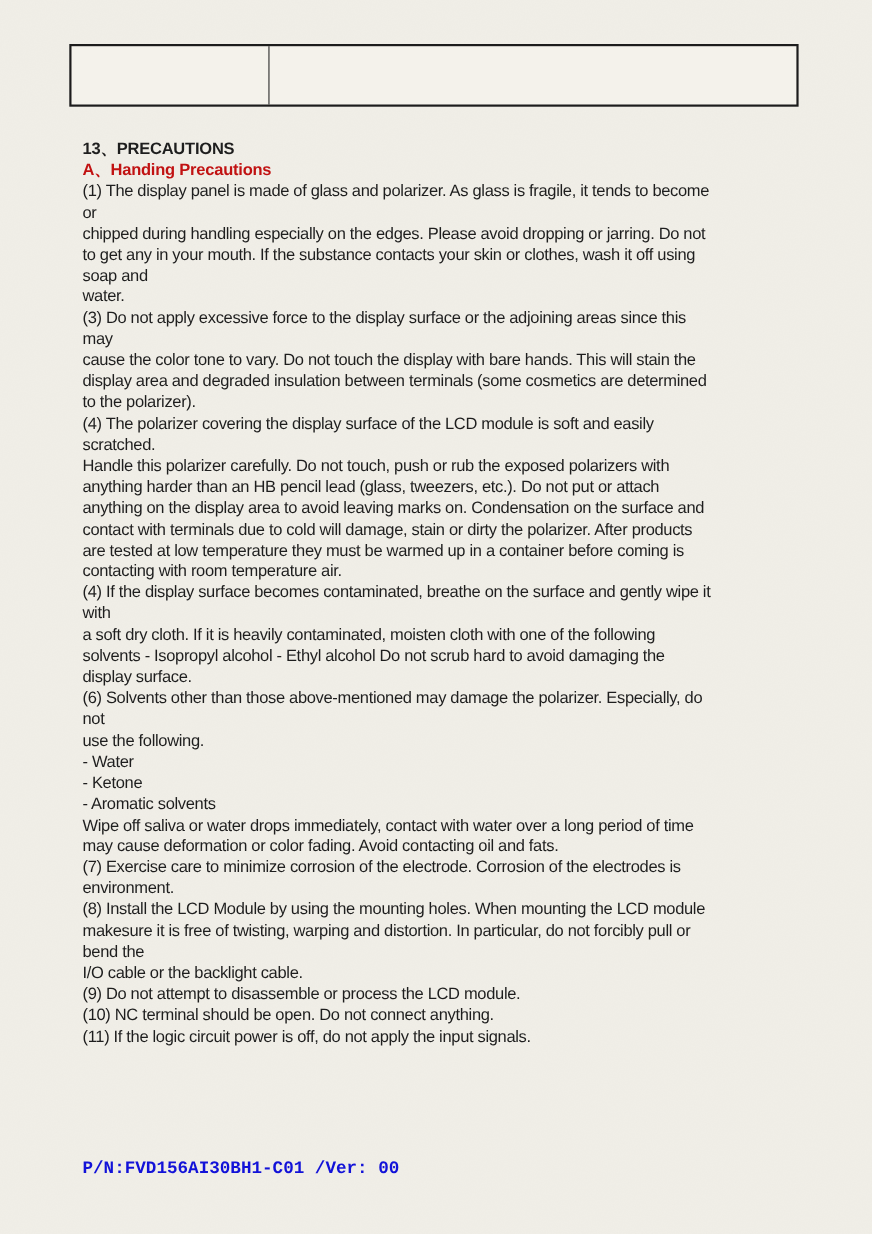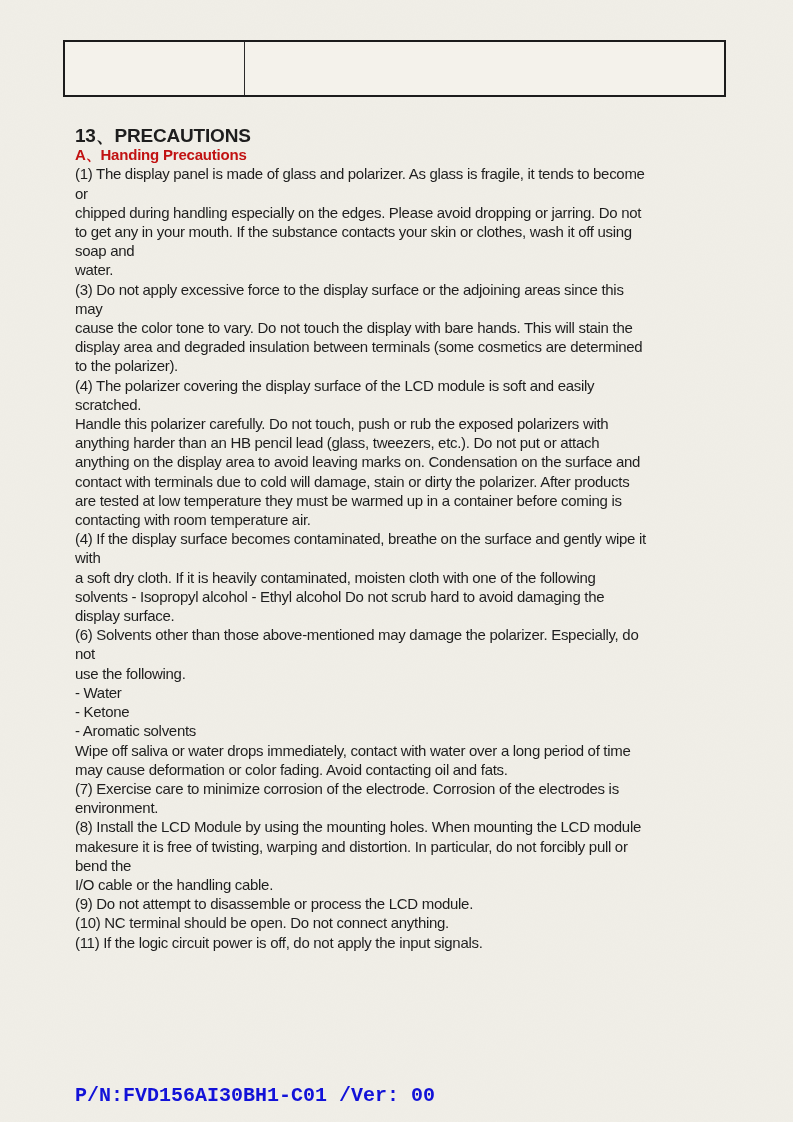--- a/index.html
+++ b/index.html
@@ -42,21 +42,21 @@
   .header-cell-right {
     flex: 1;
   }
   .content {
     position: absolute;
     left: 75px;
     top: 126px;
     width: 650px;
   }
   .section-title {
-    font-size: 19px;
+    font-size: 15px;
     line-height: 19.2px;
     font-weight: bold;
     letter-spacing: -0.2px;
     color: var(--ink, #1e1e1e);
     white-space: nowrap;
   }
   .subsection-title {
     font-size: 15px;
     line-height: 19.2px;
     font-weight: bold;
@@ -67,24 +67,24 @@
   .body-lines .line {
     font-size: 15px;
     line-height: 19.2px;
     letter-spacing: -0.3px;
     white-space: nowrap;
     color: var(--ink, #1e1e1e);
   }
   .footer-pn {
     position: absolute;
     left: 75px;
-    top: 1084px;
+    top: 1053px;
     font-family: "Liberation Mono", monospace;
     font-weight: bold;
-    font-size: 20px;
+    font-size: 16px;
     letter-spacing: 0px;
     color: var(--accent-blue, #1212d8);
     white-space: nowrap;
   }
 </style>
 </head>
 <body>
 
 <div class="page">
 
@@ -135,21 +135,21 @@
         <div class="line">- Water</div>
         <div class="line">- Ketone</div>
         <div class="line">- Aromatic solvents</div>
         <div class="line">Wipe off saliva or water drops immediately, contact with water over a long period of time</div>
         <div class="line">may cause deformation or color fading. Avoid contacting oil and fats.</div>
         <div class="line">(7) Exercise care to minimize corrosion of the electrode. Corrosion of the electrodes is</div>
         <div class="line">environment.</div>
         <div class="line">(8) Install the LCD Module by using the mounting holes. When mounting the LCD module</div>
         <div class="line">makesure it is free of twisting, warping and distortion. In particular, do not forcibly pull or</div>
         <div class="line">bend the</div>
-        <div class="line">I/O cable or the handling cable.</div>
+        <div class="line">I/O cable or the backlight cable.</div>
         <div class="line">(9) Do not attempt to disassemble or process the LCD module.</div>
         <div class="line">(10) NC terminal should be open. Do not connect anything.</div>
         <div class="line">(11) If the logic circuit power is off, do not apply the input signals.</div>
       </div>
   </div>
 
   <div class="footer-pn">P/N:FVD156AI30BH1-C01 /Ver: 00</div>
 
 </div>
 

